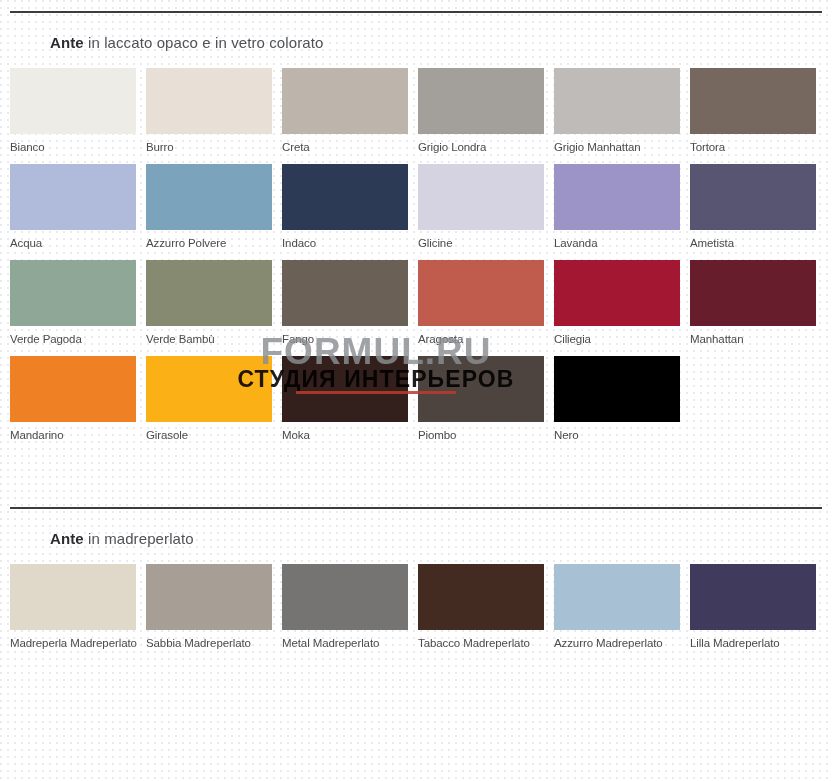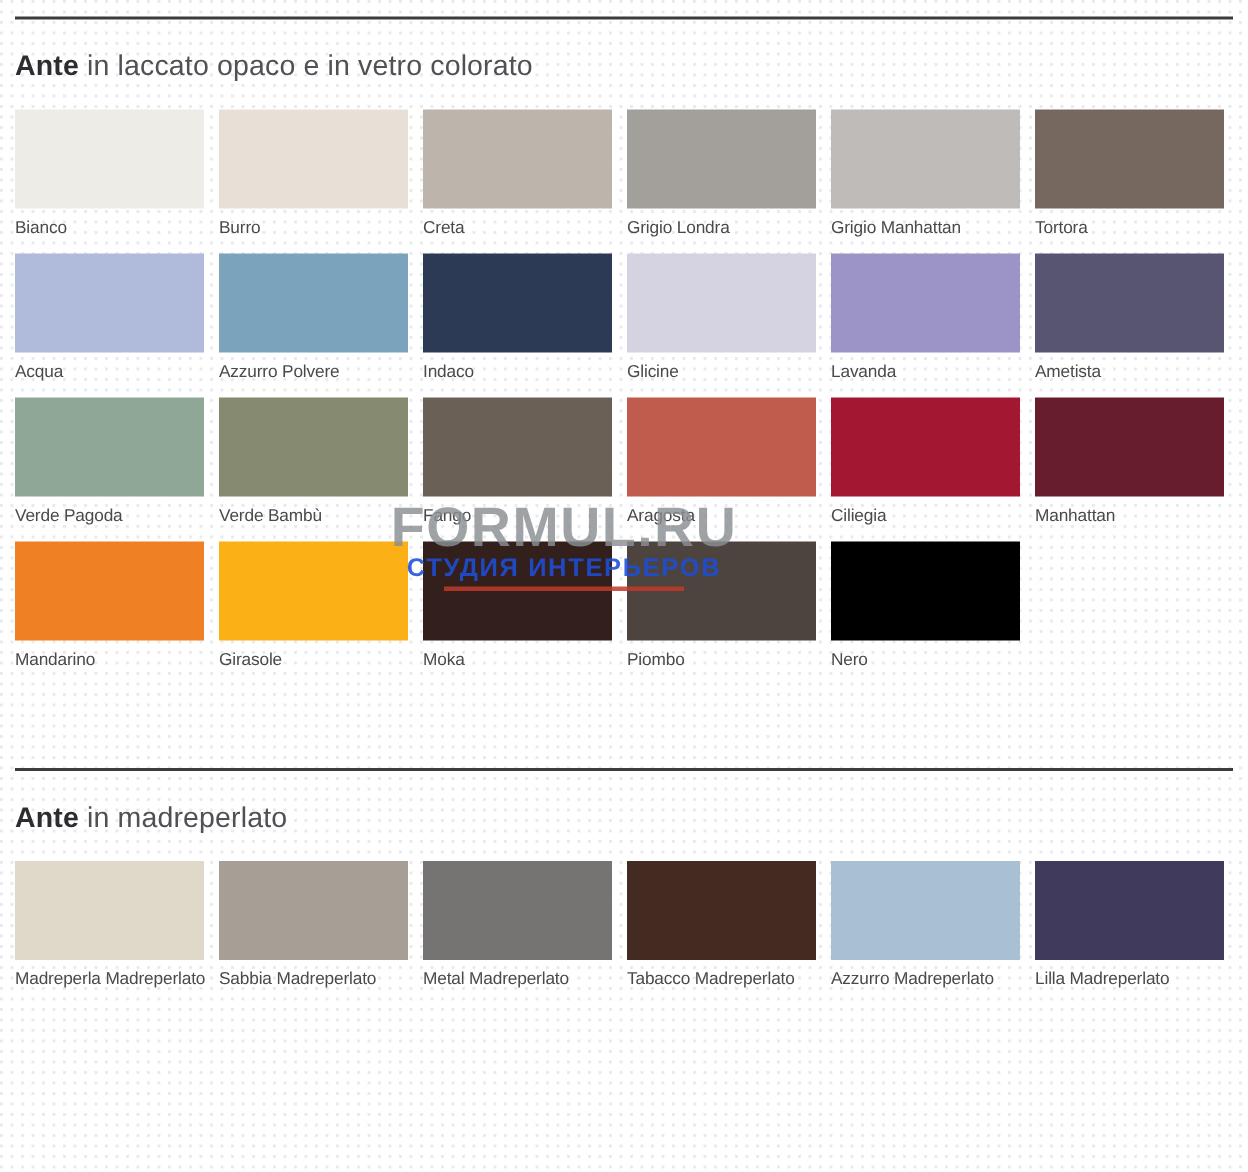--- a/index.html
+++ b/index.html
@@ -29,27 +29,28 @@
   .rule {
     height: 0;
     border-top: 2px solid #3c3c3c;
     margin: 0 10px;
   }
   .rule-top { margin-top: 11px; }
 
   .section { padding: 0 10px; }
 
   .section-heading {
-    font-size: 19px;
+    font-size: 15px;
     color: #4f5155;
     font-weight: 400;
     letter-spacing: 0.1px;
     padding-top: 21px;
     padding-bottom: 17px;
     white-space: nowrap;
+    margin-left: 40px;
   }
   .section-heading .strong {
     font-weight: bold;
     color: #2b2d30;
   }
 
   .swatch-grid {
     display: flex;
     flex-wrap: wrap;
     gap: 0 10px;
@@ -90,23 +91,23 @@
   .wm-main {
     font-size: 37px;
     font-weight: bold;
     color: #8a8f93;
     opacity: 0.82;
     letter-spacing: 1px;
     line-height: 38px;
     font-family: "Liberation Sans", sans-serif;
   }
   .wm-sub {
-    font-size: 17px;
+    font-size: 23px;
     font-weight: bold;
-    color: #1d4ed8;
+    color: #000000;
     opacity: 0.88;
     letter-spacing: 1.1px;
     line-height: 20px;
     margin-top: -2px;
   }
   .wm-underline {
     width: 160px;
     height: 3px;
     background: #c0392b;
     opacity: 0.85;

